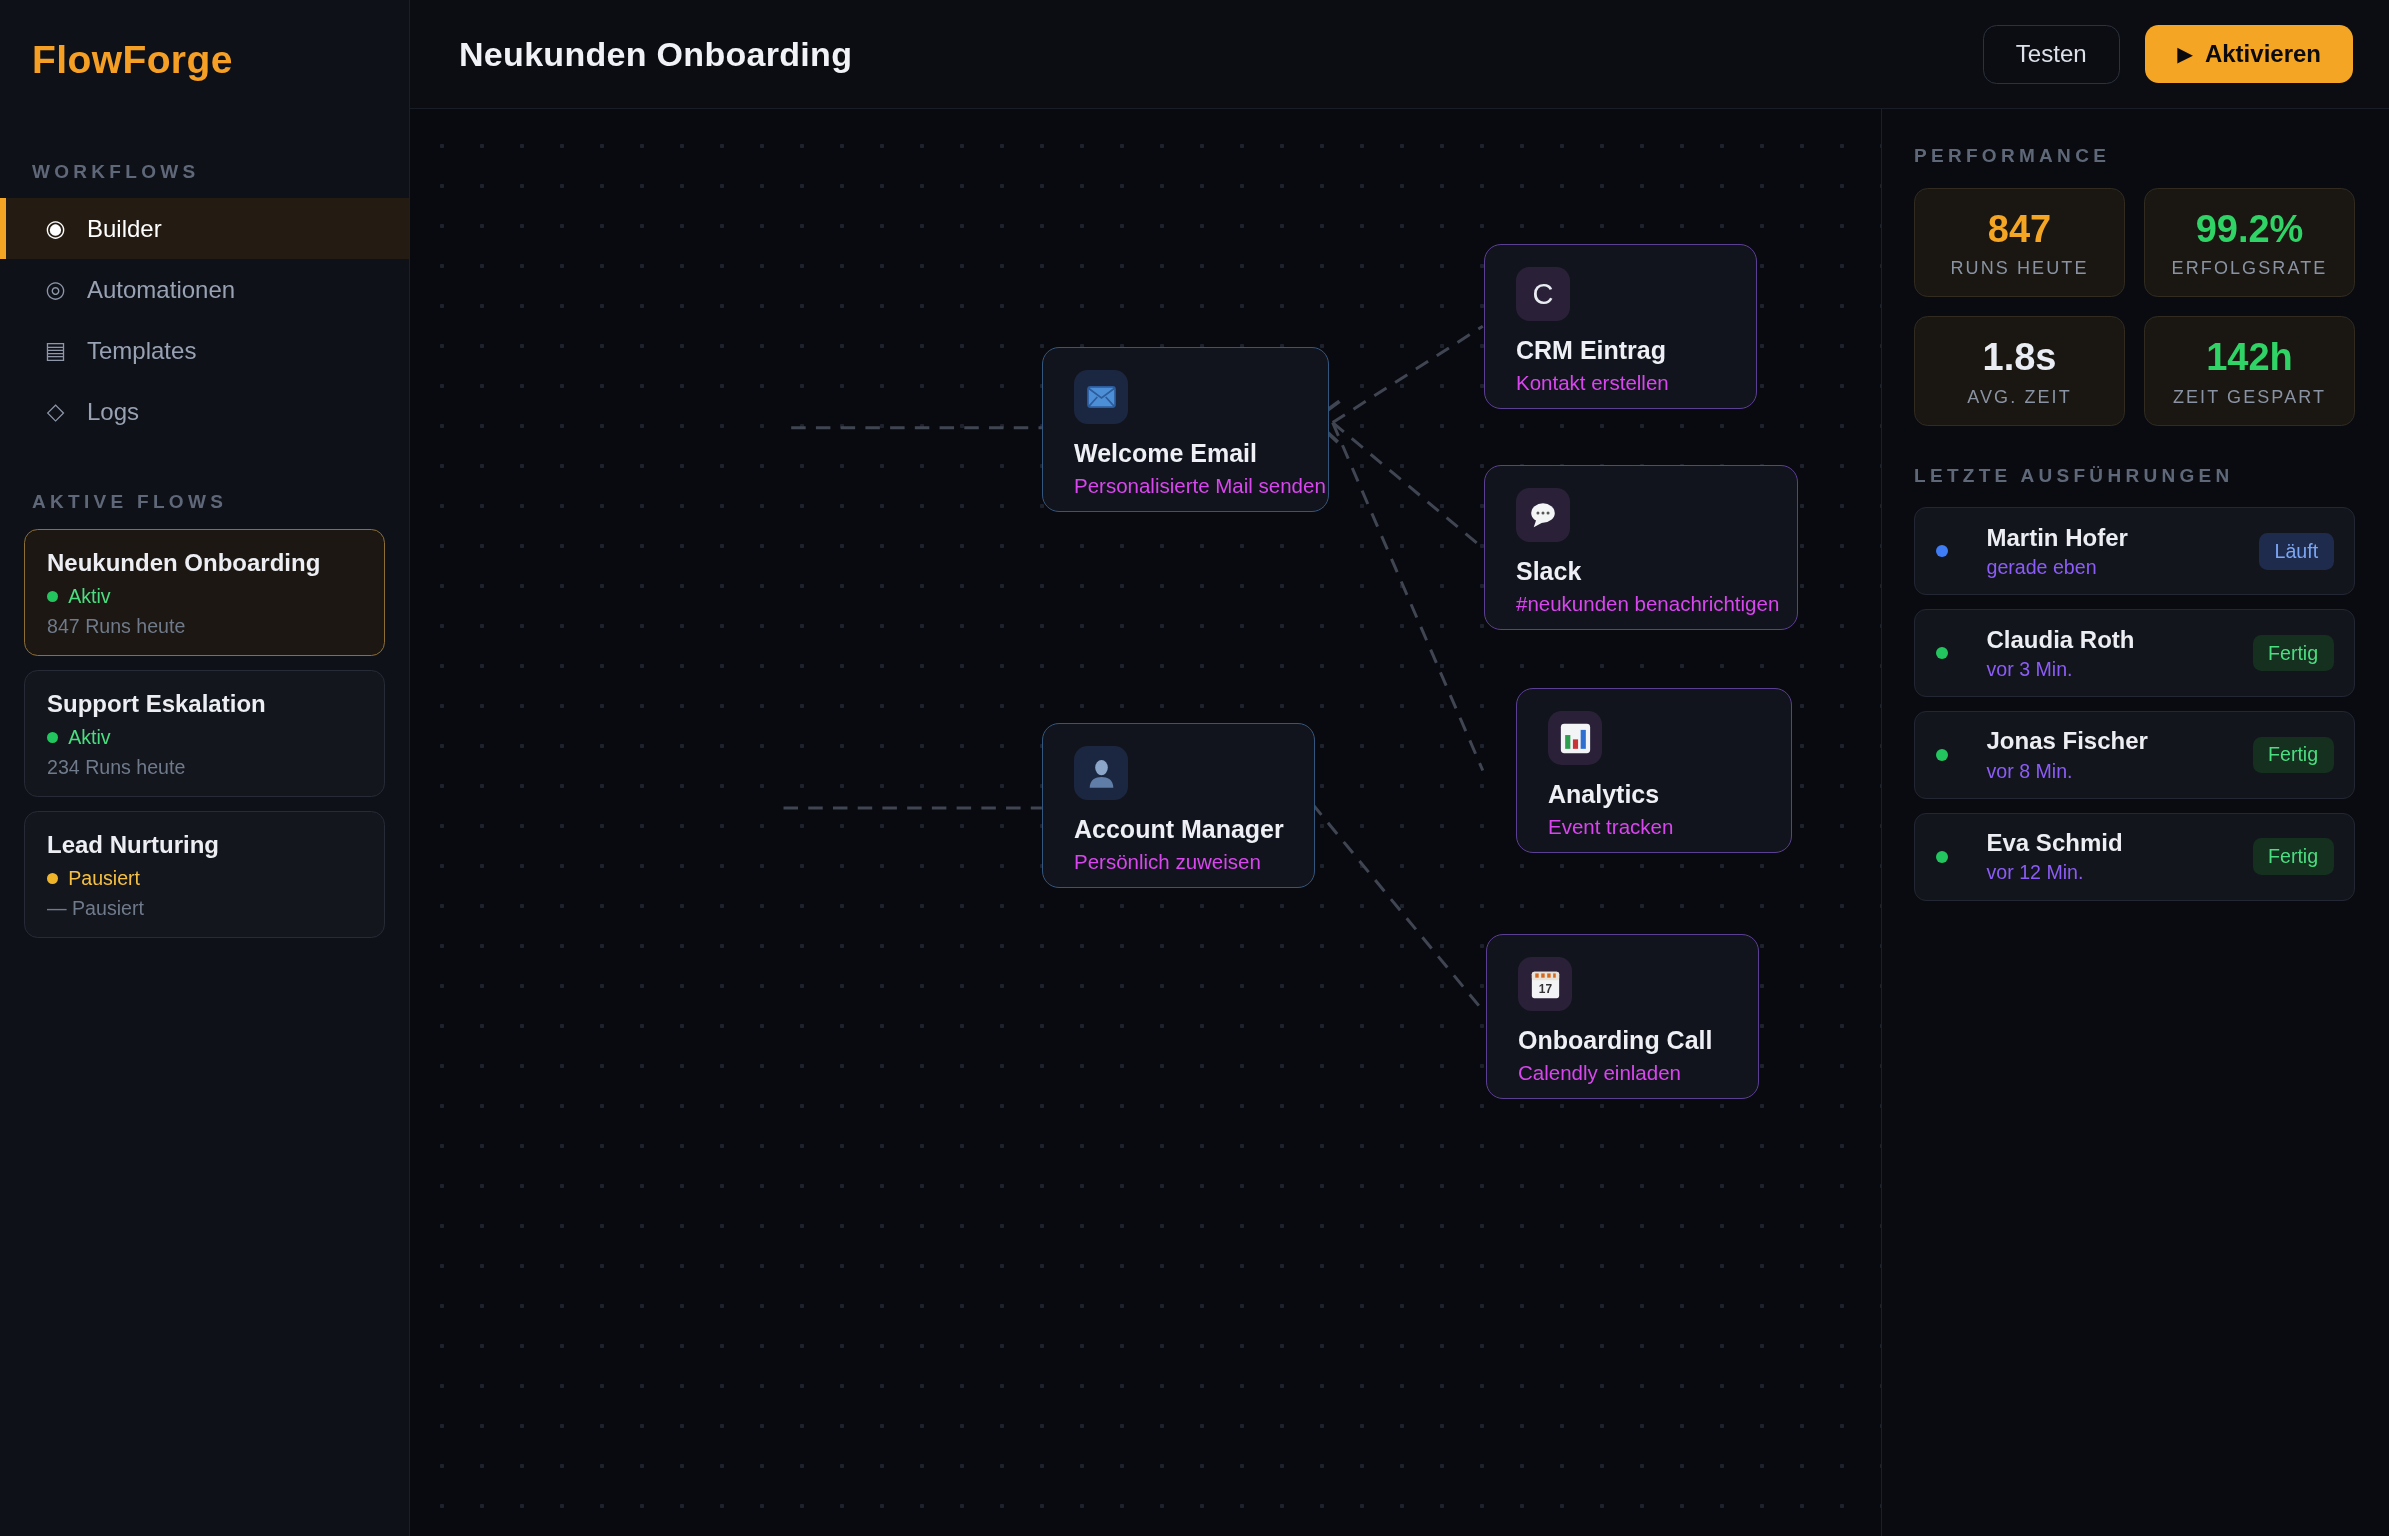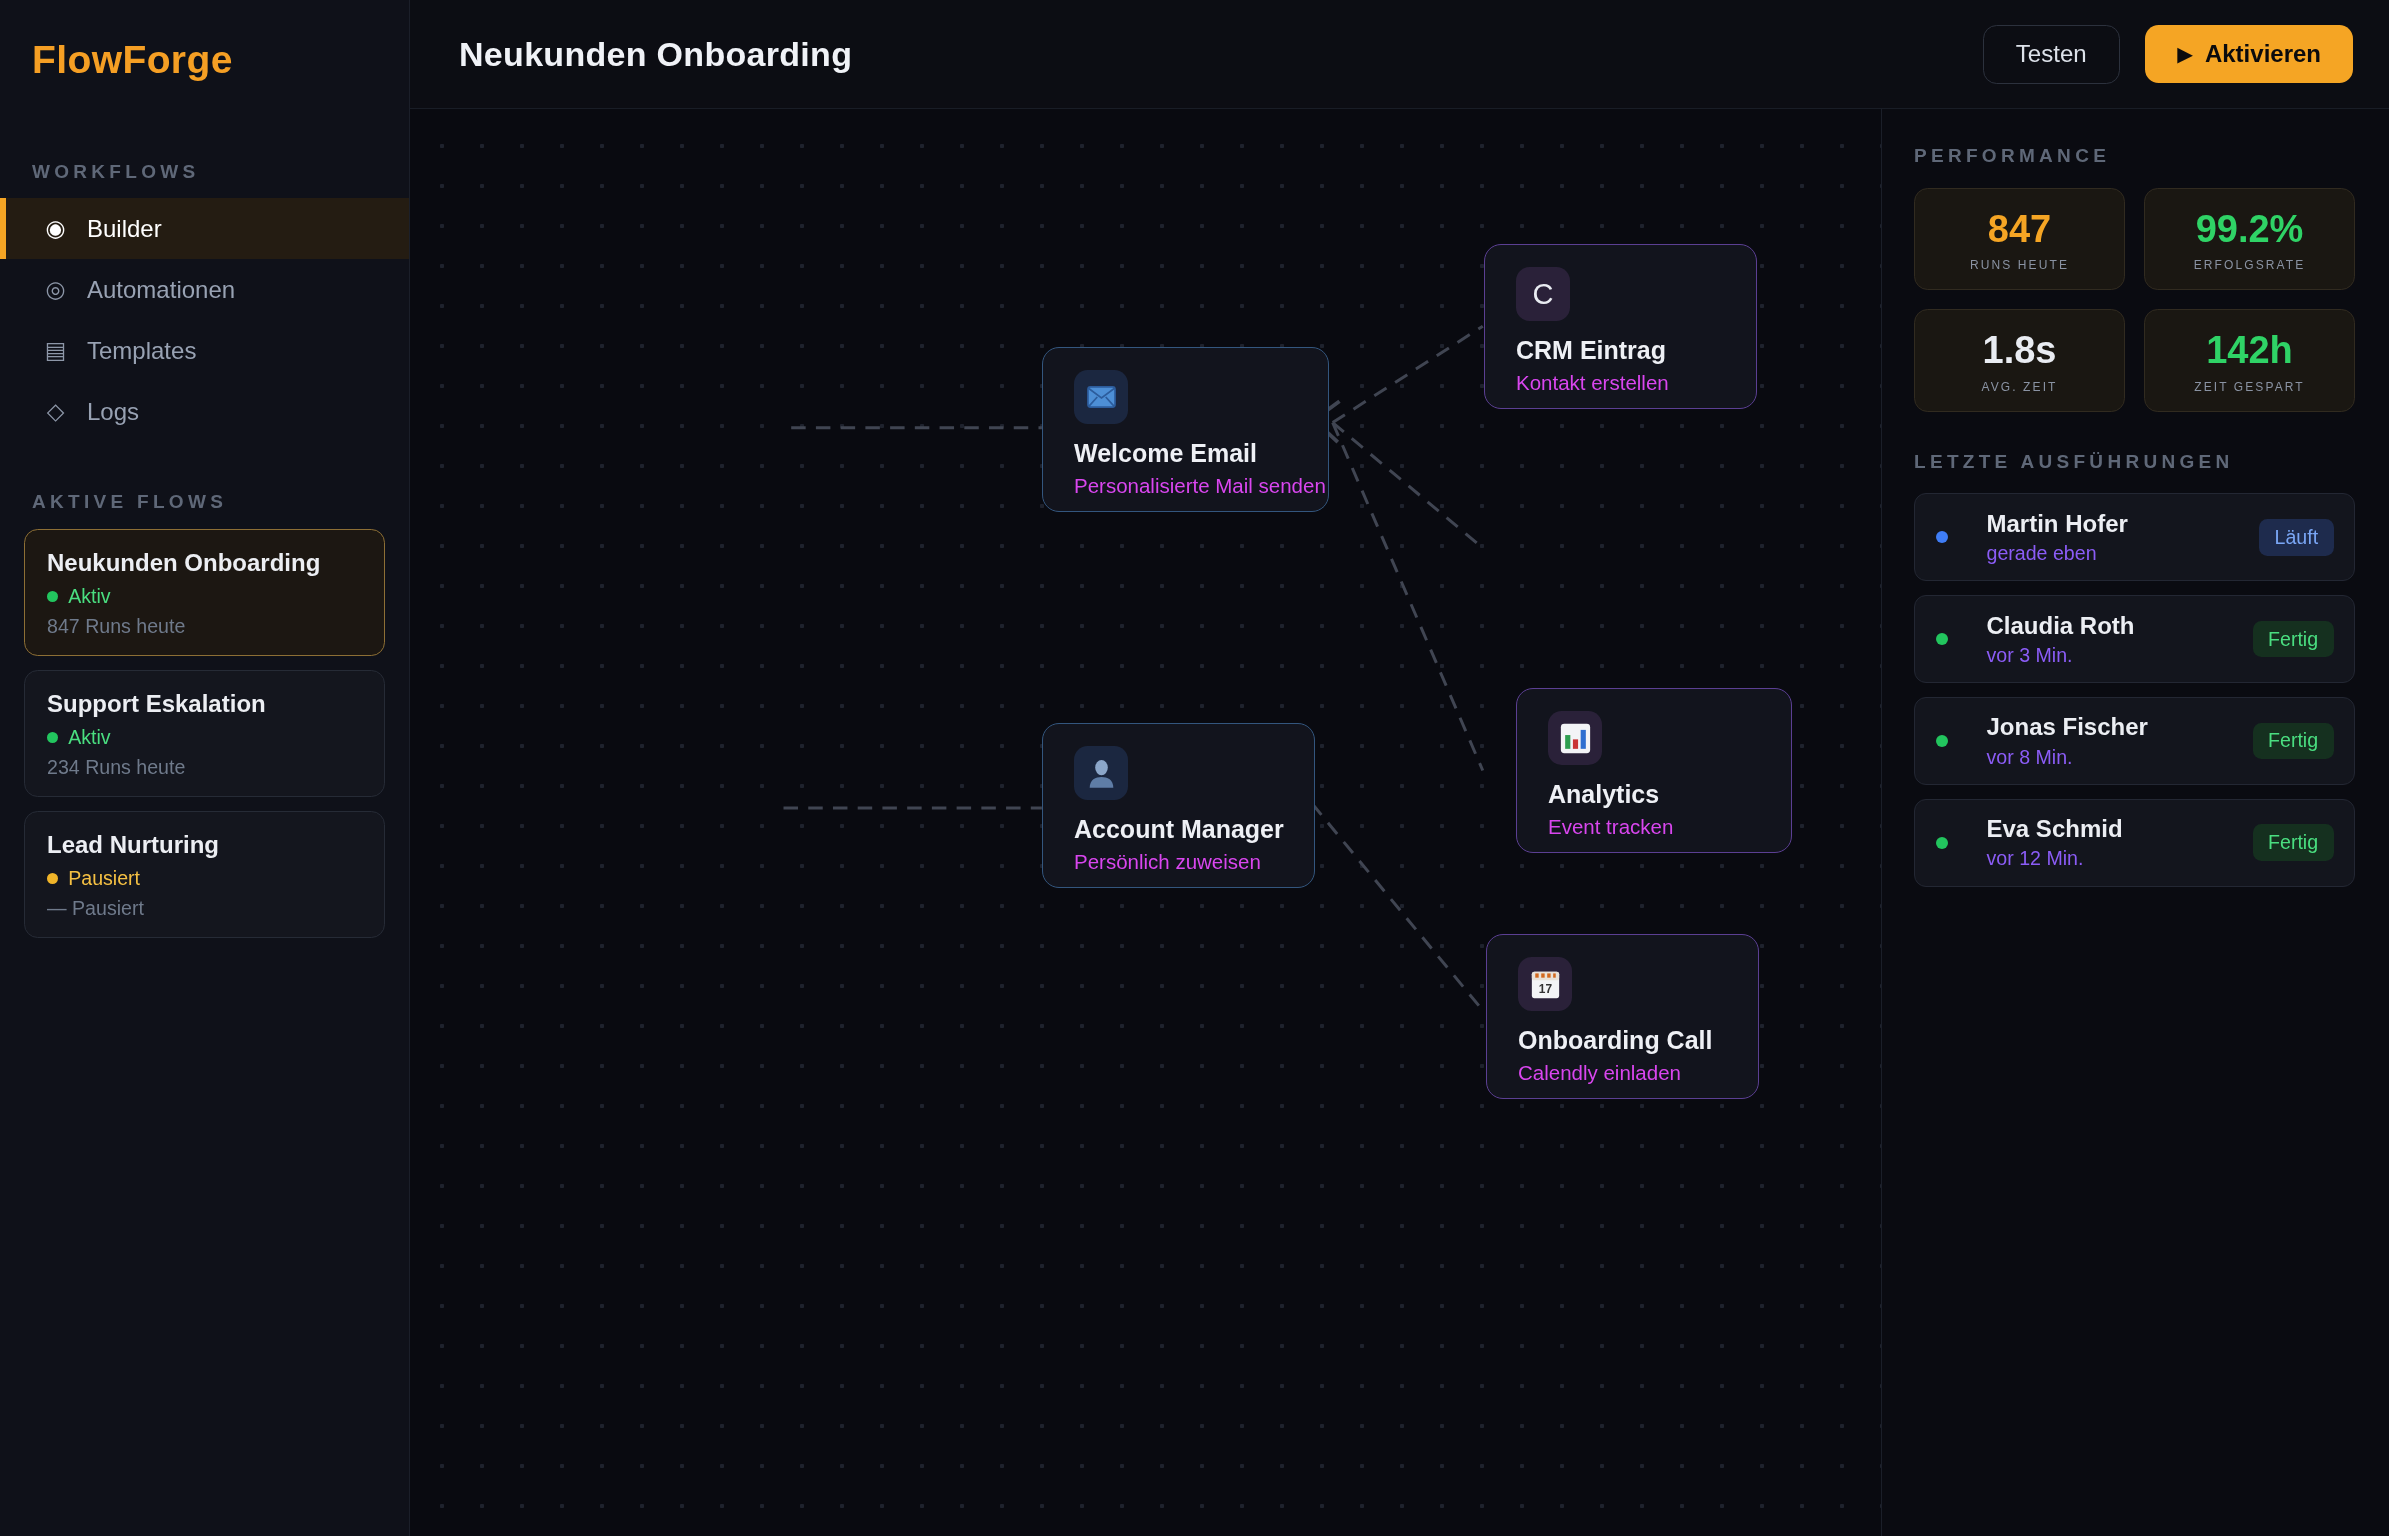--- a/index.html
+++ b/index.html
@@ -54,21 +54,21 @@
   .node-sub { font-size:20.5px; color:#d946ef; margin-top:6px; }
   .c-glyph { font-size:29px; color:#e9ecf2; font-weight:normal; }
 
   
   .rightpanel { width:508px; flex:0 0 508px; background:#0a0b11; border-left:1.7px solid #1b1f29; padding:36px 34px 0 32px; }
   .rightpanel .section-label { margin:0 0 20.5px 0; }
   .stats { display:grid; grid-template-columns:1fr 1fr; gap:19px; margin-bottom:39px; }
   .stat-card { background:#1a1712; border:1.7px solid #312b20; border-radius:13.7px; text-align:center; padding:19px 0 17px 0; }
   .stat-value { font-size:38px; font-weight:bold; }
   .stat-orange { color:#f5a524; } .stat-green { color:#2fd366; } .stat-white { color:#e9ecf2; }
-  .stat-label { margin-top:7.7px; font-size:12px; letter-spacing:2.1px; color:#8a93a3; }
+  .stat-label { margin-top:7.7px; font-size:18px; letter-spacing:2.1px; color:#8a93a3; }
 
   .run-card { display:flex; align-items:center; background:#13151d; border:1.7px solid #232733; border-radius:12px; padding:15.4px 20.5px; margin-bottom:13.7px; min-height:78px; cursor:pointer;gap:20px; }
   .run-dot { width:12px; height:12px; border-radius:50%; flex:0 0 12px; }
   .run-dot.blue { background:#3f7df6; } .run-dot.green { background:#22c55e; }
   .run-info { margin-left:19px; }
   .run-name { font-size:24px; font-weight:bold; color:#eceef3; }
   .run-time { font-size:19.6px; color:#8b5cf6; margin-top:4.3px; }
   .badge { margin-left:auto; font-size:19.6px; padding:6.8px 15.4px; border-radius:8.5px; }
   .badge-running { background:#1e2b4d; color:#7aa6f5; }
   .badge-done { background:#15301f; color:#4ade80; }
@@ -170,20 +170,33 @@
         </div>
 
         <div class="node node-purple" style="left:1074px; top:135px; width:273px;">
           <div class="tile tile-purple">
             <span class="c-glyph">C</span>
           </div>
           <div class="node-title">CRM Eintrag</div>
           <div class="node-sub">Kontakt erstellen</div>
         </div>
 
+        <div class="node node-purple" style="left:1074px; top:356px; width:314px;">
+          <div class="tile tile-purple">
+            <svg width="32" height="31" viewBox="0 0 38 36">
+                <ellipse cx="19" cy="15" rx="14" ry="11.5" fill="#f3f4f6"></ellipse>
+                <path d="M11 23 L8 32 L19 26 Z" fill="#f3f4f6"></path>
+                <circle cx="13" cy="15" r="1.8" fill="#555"></circle>
+                <circle cx="19" cy="15" r="1.8" fill="#555"></circle>
+                <circle cx="25" cy="15" r="1.8" fill="#555"></circle>
+              </svg>
+          </div>
+          <div class="node-title">Slack</div>
+          <div class="node-sub">#neukunden benachrichtigen</div>
+        </div>
 
         <div class="node node-purple" style="left:1106px; top:579px; width:276px;">
           <div class="tile tile-purple">
             <svg width="31" height="31" viewBox="0 0 36 36">
                 <rect x="1" y="1" width="34" height="34" rx="4" fill="#f3f4f6"></rect>
                 <rect x="6" y="14" width="6" height="16" fill="#2e9e4f"></rect>
                 <rect x="15" y="19" width="6" height="11" fill="#c93535"></rect>
                 <rect x="24" y="8" width="6" height="22" fill="#2f6fd0"></rect>
               </svg>
           </div>

